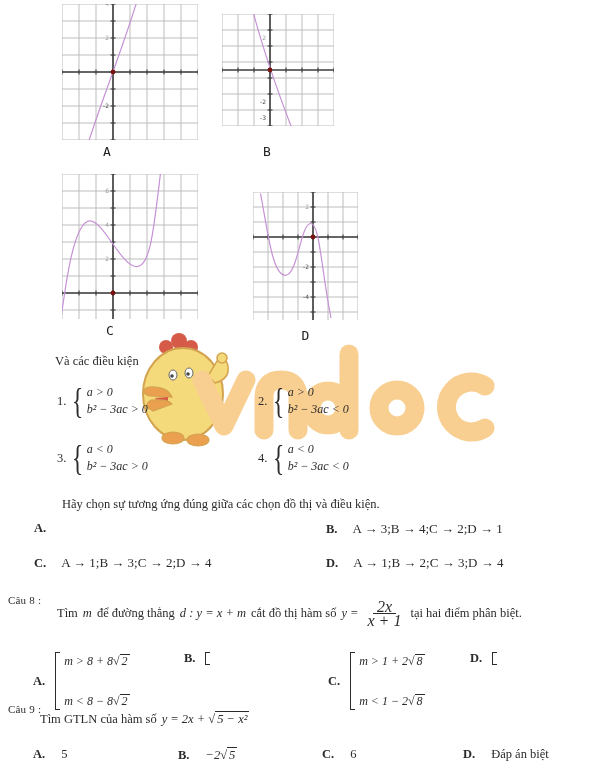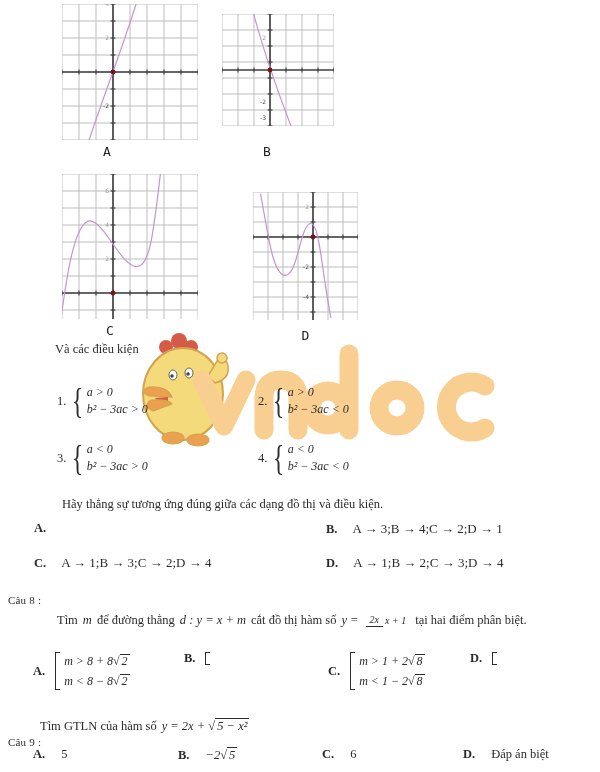--- a/index.html
+++ b/index.html
@@ -23,31 +23,31 @@
     font-size:36px;font-weight:300;line-height:1;display:inline-block;
     transform:scaleX(.65);color:#2b2b2b;
   }
   .clines{display:flex;flex-direction:column;justify-content:center;
     font-style:italic;font-size:12px;line-height:17px;}
   
   .mopt{position:absolute;z-index:3;display:flex;gap:15px;font-size:13px;align-items:baseline;}
   .mopt .olabel{font-weight:bold;font-size:12.5px;}
   
   .qlabel{position:absolute;z-index:3;font-size:11px;letter-spacing:.2px;text-align:right;}
-  .qstmt{position:absolute;z-index:3;display:flex;align-items:center;gap:5px;font-size:12.5px;white-space:nowrap;margin-top:7px;}
-  .frac{display:inline-flex;flex-direction:row;align-items:center;
-    font-style:italic;font-size:10px;line-height:13px;margin:0 2px;vertical-align:middle;text-align:right;}
+  .qstmt{position:absolute;z-index:3;display:flex;align-items:center;gap:5px;font-size:12.5px;white-space:nowrap;}
+  .frac{display:inline-flex;flex-direction:column;align-items:center;
+    font-style:italic;font-size:16px;line-height:13px;margin:0 2px;vertical-align:middle;text-align:right;}
   .frac .num{border-bottom:1px solid #2b2b2b;padding:0 4px;}
   .frac .den{padding:0 2px;}
   
   .q8opt{position:absolute;z-index:3;display:flex;align-items:center;}
   .q8opt .olabel{font-weight:bold;font-size:12.5px;margin-right:8px;}
   .sqb{width:4px;align-self:stretch;margin:1px 4px 1px 2px;
     border-left:1.3px solid #2b2b2b;border-top:1.3px solid #2b2b2b;border-bottom:1.3px solid #2b2b2b;}
-  .vlines{display:flex;flex-direction:column;font-style:italic;font-size:12px;line-height:20px;}
+  .vlines{display:flex;flex-direction:column;font-style:italic;font-size:12px;line-height:20px;gap:20px;}
   .ovl{display:inline-block;border-top:1px solid #2b2b2b;padding:0 2px;line-height:1.15;}
   .ovl:empty{display:none;}
   
   .sopt{position:absolute;z-index:3;display:flex;gap:16px;align-items:baseline;font-size:12.5px;}
   .sopt .olabel{font-weight:bold;}
 </style>
 </head>
 <body>
 
 <div class="page">
@@ -259,21 +259,21 @@
         <path d="M10,38 L32,84 L54,38"></path>
         <path d="M72,88 L72,56 Q72,38 89,38 Q106,38 106,56 L106,88"></path>
         <circle cx="136" cy="66" r="17"></circle>
         <path d="M157,12 L157,88"></path>
         <circle cx="205" cy="66" r="18"></circle>
         <path d="M293,44 A25,25 0 1 0 293,86"></path>
       </g>
     </svg>
   </div>
 
-  <div class="txt" style="left:55px;top:342px">Và các điều kiện</div>
+  <div class="txt" style="left:55px;top:354px">Và các điều kiện</div>
 
   <div class="cond" style="left:57px;top:383px">
     <span class="cnum">1.</span>
     <span class="brace">{</span>
     <span class="clines">
       <span>a &gt; 0</span>
       <span>b² − 3ac &gt; 0</span>
     </span>
   </div>
   <div class="cond" style="left:258px;top:383px">
@@ -294,21 +294,21 @@
   </div>
   <div class="cond" style="left:258px;top:440px">
     <span class="cnum">4.</span>
     <span class="brace">{</span>
     <span class="clines">
       <span>a &lt; 0</span>
       <span>b² − 3ac &lt; 0</span>
     </span>
   </div>
 
-  <div class="txt" style="left:62px;top:497px">Hãy thẳng sự tương ứng đúng giữa các dạng đồ thị và điều kiện.</div>
+  <div class="txt" style="left:62px;top:497px">Hãy chọn sự tương ứng đúng giữa các chọn đồ thị và điều kiện.</div>
 
   <div class="mopt" style="left:34px;top:521px">
     <span class="olabel">A.</span>
   </div>
   <div class="mopt" style="left:326px;top:521px">
     <span class="olabel">B.</span>
     <span class="otext">A → 3;B → 4;C → 2;D → 1</span>
   </div>
   <div class="mopt" style="left:34px;top:555px">
     <span class="olabel">C.</span>
@@ -352,21 +352,21 @@
     <span class="vlines">
       <span><span>m &gt; 1 + 2√</span><span class="ovl">8</span></span>
       <span><span>m &lt; 1 − 2√</span><span class="ovl">8</span></span>
     </span>
   </div>
   <div class="q8opt" style="left:470px;top:651px">
     <span class="olabel">D.</span>
     <span class="sqb"></span>
   </div>
 
-  <div class="qlabel" style="left:8px;top:736px">Câu 9 :</div>
+  <div class="qlabel" style="left:8px;top:703px">Câu 9 :</div>
   <div class="qstmt" style="left:40px;top:711px">
     <span>Tìm GTLN của hàm số</span>
     <span class="it"><span>y = 2x + √</span><span class="ovl">5 − x²</span></span>
   </div>
 
   <div class="sopt" style="left:33px;top:747px">
     <span class="olabel">A.</span>
     <span class="otext"><span>5</span></span>
   </div>
   <div class="sopt" style="left:178px;top:747px">

